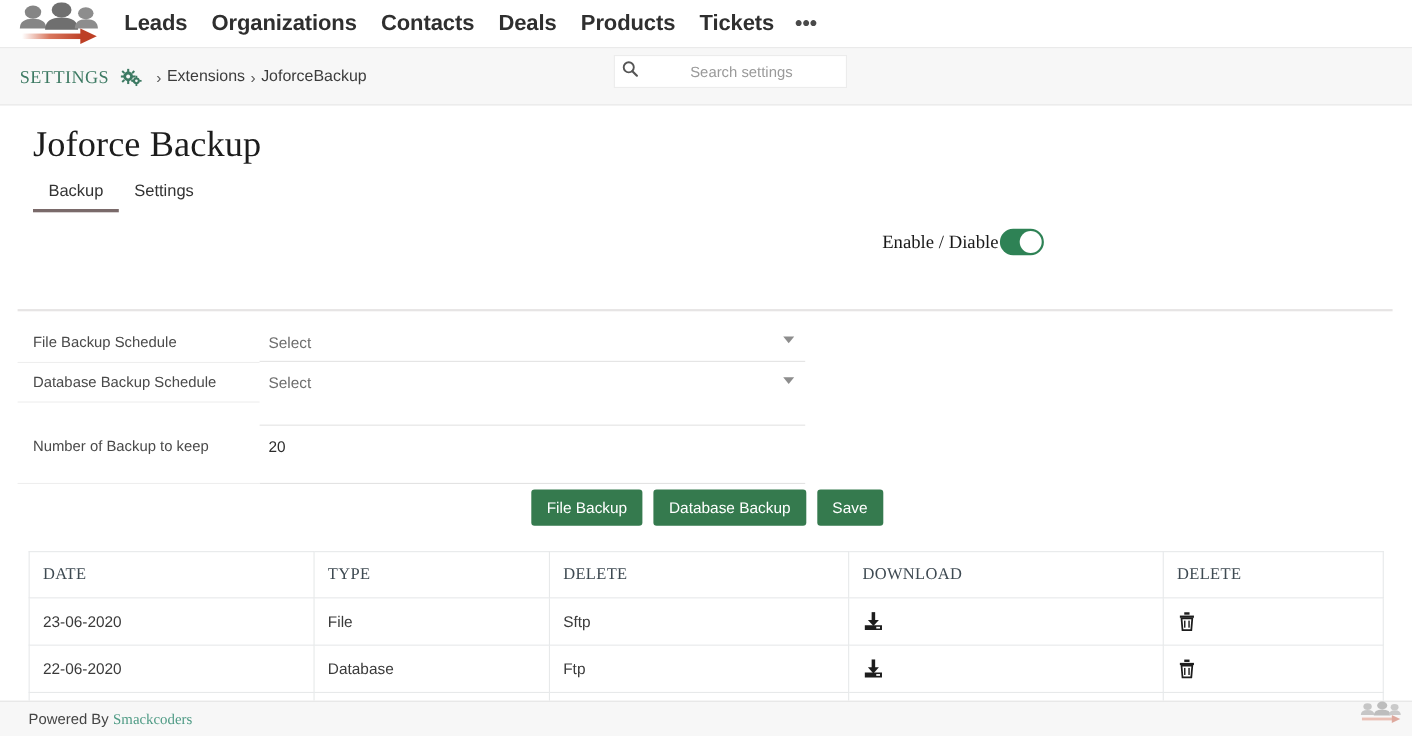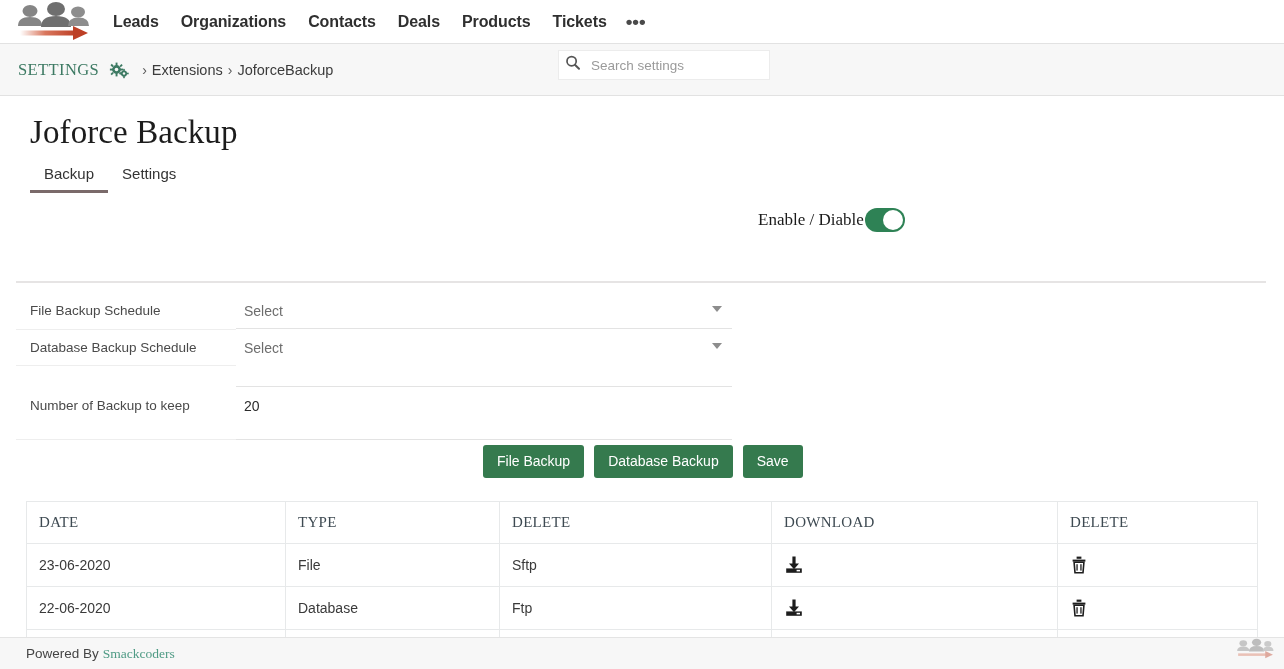--- a/index.html
+++ b/index.html
@@ -22,21 +22,21 @@
     position: relative;
   }
   #brand-logo {
     width: 86px; height: 40px;
     position: relative;
     flex: 0 0 auto;
     margin-right: 8px;
   }
   #brand-logo svg { display: block; }
   .nav-item {
-    font-size: 16px;
+    font-size: 20px;
     font-weight: bold;
     color: #2f2f2f;
     margin: 0 11px;
     letter-spacing: -0.1px;
     cursor: pointer;
     white-space: nowrap;
   }
   .nav-more {
     font-size: 19px;
     font-weight: bold;
@@ -83,20 +83,21 @@
   }
   #search-input {
     border: none;
     outline: none;
     background: transparent;
     font-family: "Liberation Sans", sans-serif;
     font-size: 13.5px;
     color: #333;
     width: 170px;
     margin-left: 6px;
+    text-align: center;
   }
   #search-input::placeholder { color: #9a9a9a; }
 
   
   #page {
     position: relative;
     height: 541px;
     background: #ffffff;
     overflow: hidden;
   }
@@ -113,20 +114,21 @@
     position: absolute;
     left: 758px;
     top: 112px;
     display: flex;
     align-items: center;
   }
   #toggle-label {
     font-family: "Liberation Serif", serif;
     font-size: 17px;
     color: #1a1a1a;
+    margin-left: 44px;
   }
   #toggle-switch {
     width: 40px; height: 24px;
     border-radius: 12px;
     background: #2e8255;
     position: relative;
     margin-left: 1px;
     cursor: pointer;
     flex: 0 0 auto;
   }

